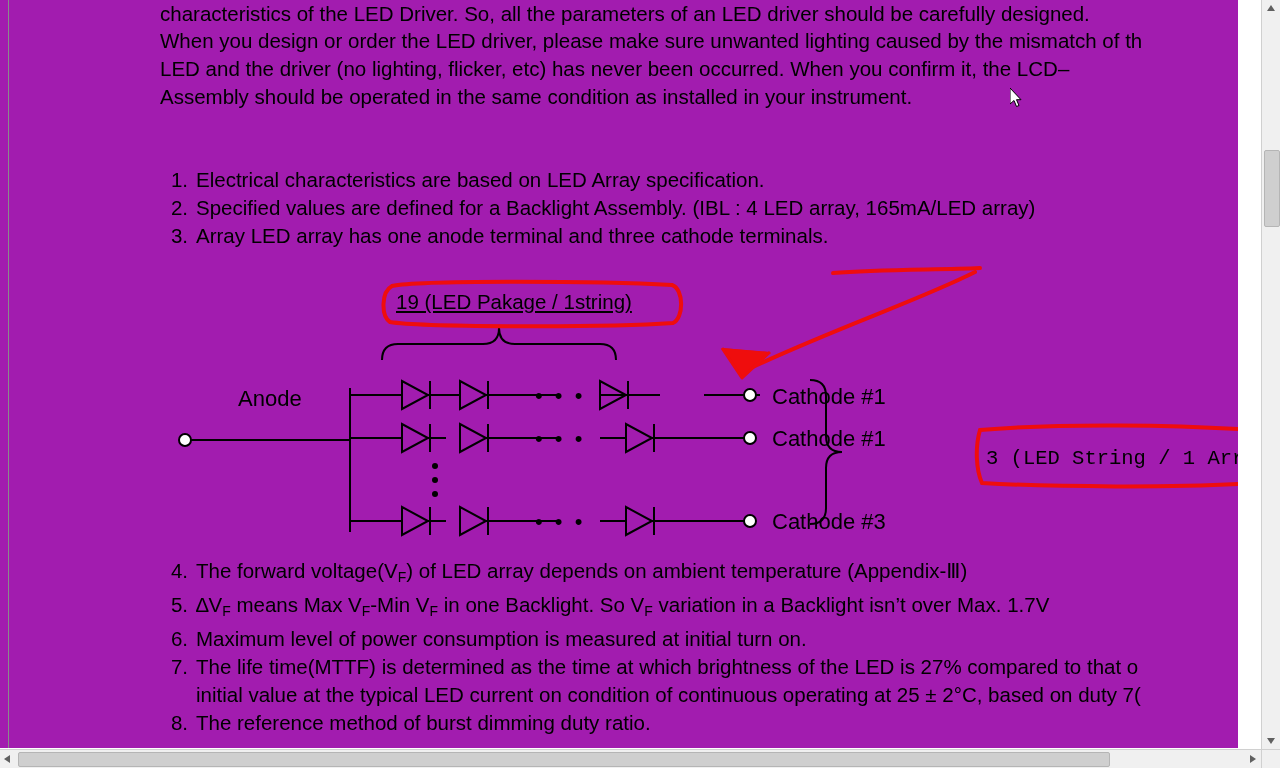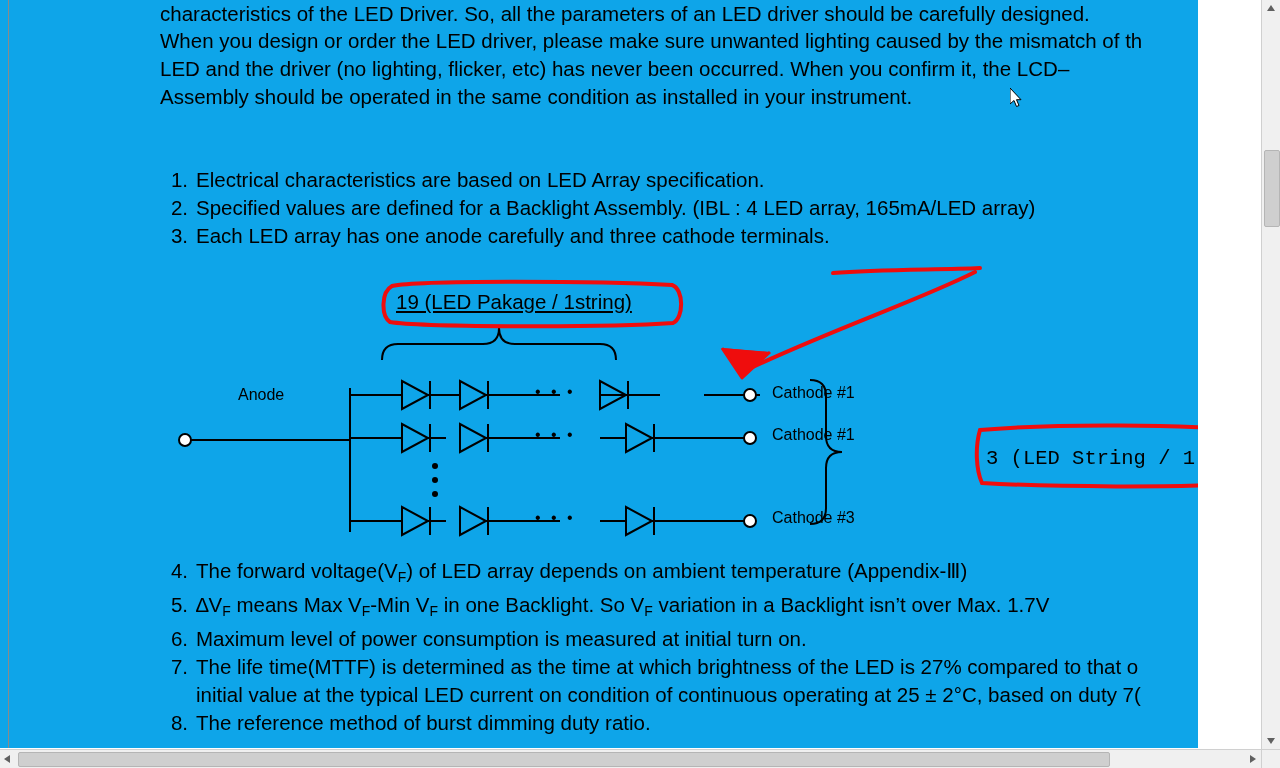--- a/index.html
+++ b/index.html
@@ -20,22 +20,23 @@
     overflow: hidden;
   }
 
   
   #doc-viewport {
     position: absolute;
     left: 0;
     top: 0;
     width: 1198px;
     height: 748px;
-    background: #0ea5e9;
+    background: #a21caf;
     overflow: hidden;
+    padding-left: 40px;
   }
 
   .left-rule {
     position: absolute;
     left: 8px;
     top: 0;
     width: 1px;
     height: 748px;
     background: #8a8a8a;
   }
@@ -98,21 +99,21 @@
     position: absolute;
     left: 160px;
     top: 280px;
     width: 1110px;
     height: 275px;
   }
   #diagram svg { display: block; }
 
   .dg-label {
     position: absolute;
-    font-size: 16px;
+    font-size: 22px;
     color: #000;
     white-space: nowrap;
   }
 
   .annot-text {
     position: absolute;
     font-size: 20.5px;
     color: #000;
     white-space: nowrap;
   }
@@ -217,21 +218,21 @@
       <div class="li">
         <span class="num">1.</span>
         <span class="cont">Electrical characteristics are based on LED Array specification.</span>
       </div>
       <div class="li">
         <span class="num">2.</span>
         <span class="cont">Specified values are defined for a Backlight Assembly. (IBL : 4 LED array, 165mA/LED array)</span>
       </div>
       <div class="li">
         <span class="num">3.</span>
-        <span class="cont">Each LED array has one anode carefully and three cathode terminals.</span>
+        <span class="cont">Array LED array has one anode terminal and three cathode terminals.</span>
       </div>
     </div>
 
     <div id="diagram">
       <svg width="1110" height="275" viewBox="0 0 1110 275" xmlns="http://www.w3.org/2000/svg">
         <g stroke="#000" stroke-width="2" fill="none">
 
           <line x1="25" y1="160" x2="190" y2="160"></line>
           <circle cx="25" cy="160" r="6" fill="#fff"></circle>
 

